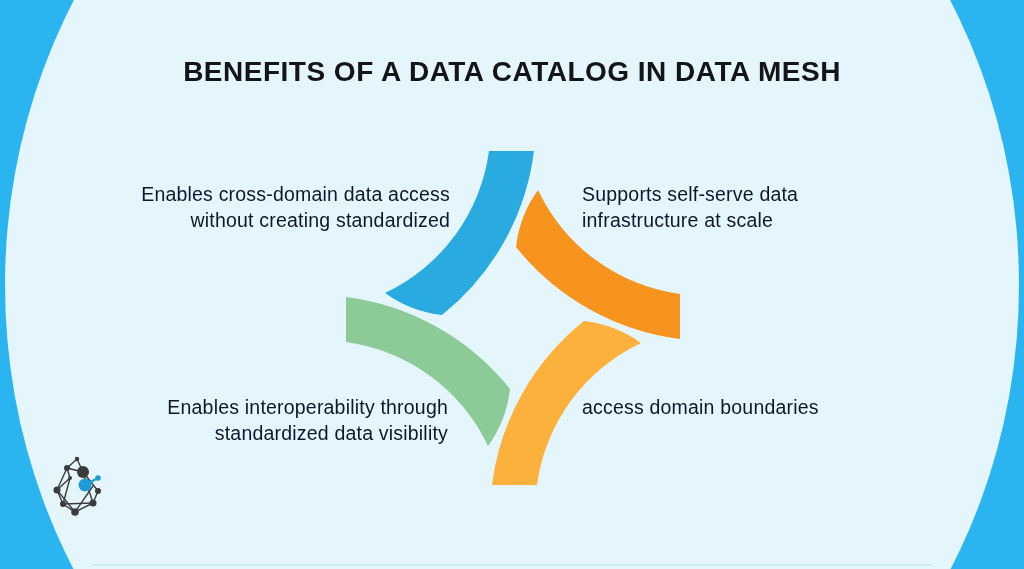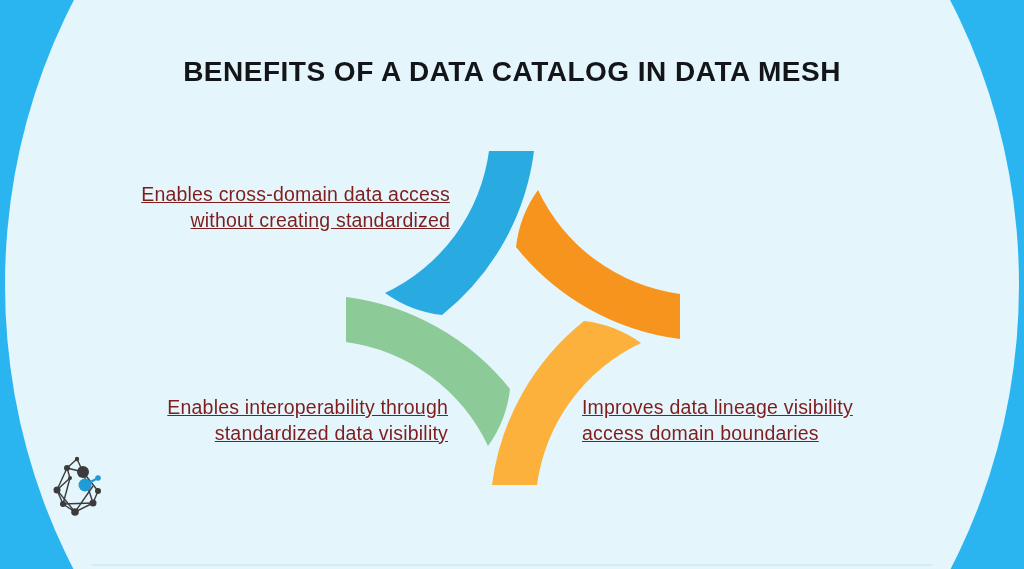--- a/index.html
+++ b/index.html
@@ -19,23 +19,22 @@
   .title{
     position:absolute;left:0;top:56px;width:1024px;text-align:center;
     font-size:28px;font-weight:800;letter-spacing:0.5px;color:#141518;
   }
   .pinwheel{position:absolute;left:0;top:0;}
   .arm-blue{fill:#29abe2;}
   .arm-orange{fill:#f7941e;}
   .arm-yellow{fill:#fbb13c;}
   .arm-green{fill:#8ccb97;}
   .benefit{
-    position:absolute;font-size:19.5px;line-height:26px;color:#7f1d1d;
+    position:absolute;font-size:19.5px;line-height:26px;color:#0f172a;
     letter-spacing:0.2px;
-    text-decoration:underline;
   }
   .benefit .line{display:block;}
   .pos-tl{left:88px;top:181px;width:362px;text-align:right;}
   .pos-tr{left:582px;top:181px;width:342px;text-align:left;}
   .pos-bl{left:86px;top:394px;width:362px;text-align:right;}
   .pos-br{left:582px;top:394px;width:352px;text-align:left;}
   .logo{position:absolute;left:50px;top:448px;}
 </style>
 </head>
 <body>
@@ -50,27 +49,28 @@
   <path class="arm-orange" transform="rotate(90 513 318)" d="M 489 151 A 184 184 0 0 1 385 293 A 120 120 0 0 0 442 315 A 250 250 0 0 0 534 151 Z"></path>
   <path class="arm-yellow" transform="rotate(180 513 318)" d="M 489 151 A 184 184 0 0 1 385 293 A 120 120 0 0 0 442 315 A 250 250 0 0 0 534 151 Z"></path>
   <path class="arm-green" transform="rotate(270 513 318)" d="M 489 151 A 184 184 0 0 1 385 293 A 120 120 0 0 0 442 315 A 250 250 0 0 0 534 151 Z"></path>
 </svg>
 
 <div class="benefit pos-tl">
   <span class="line">Enables cross-domain data access</span>
   <span class="line">without creating standardized</span>
 </div>
 <div class="benefit pos-tr">
+  <span class="line">Supports self-serve data</span>
+  <span class="line">infrastructure at scale</span>
 </div>
 <div class="benefit pos-bl">
   <span class="line">Enables interoperability through</span>
   <span class="line">standardized data visibility</span>
 </div>
 <div class="benefit pos-br">
-  <span class="line">Improves data lineage visibility</span>
   <span class="line">access domain boundaries</span>
 </div>
 
 <svg class="logo" width="66" height="70" viewBox="0 0 66 70">
   <g stroke="#3b3b3b" stroke-width="1.4" fill="none">
     <path d="M17 20 L33 24"></path>
     <path d="M17 20 L27 11"></path>
     <path d="M27 11 L33 24"></path>
     <path d="M17 20 L7 42"></path>
     <path d="M17 20 L20 30"></path>

